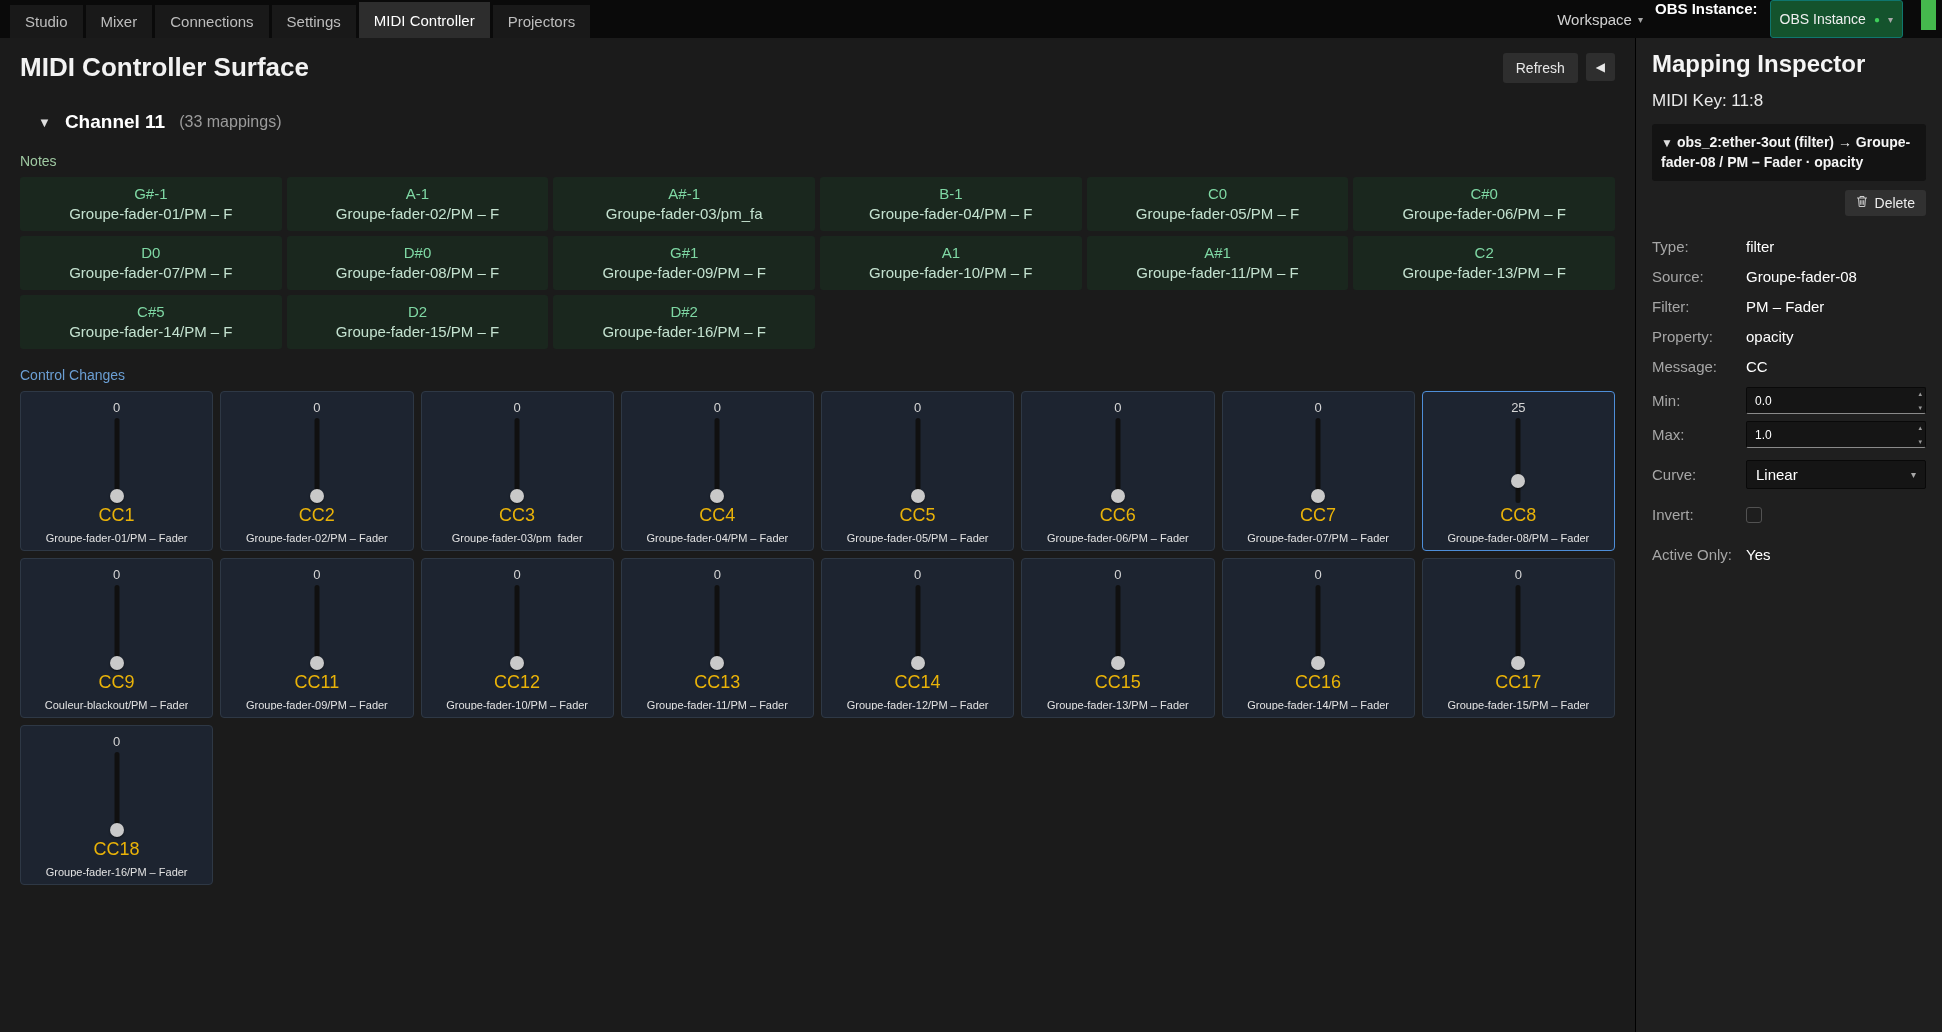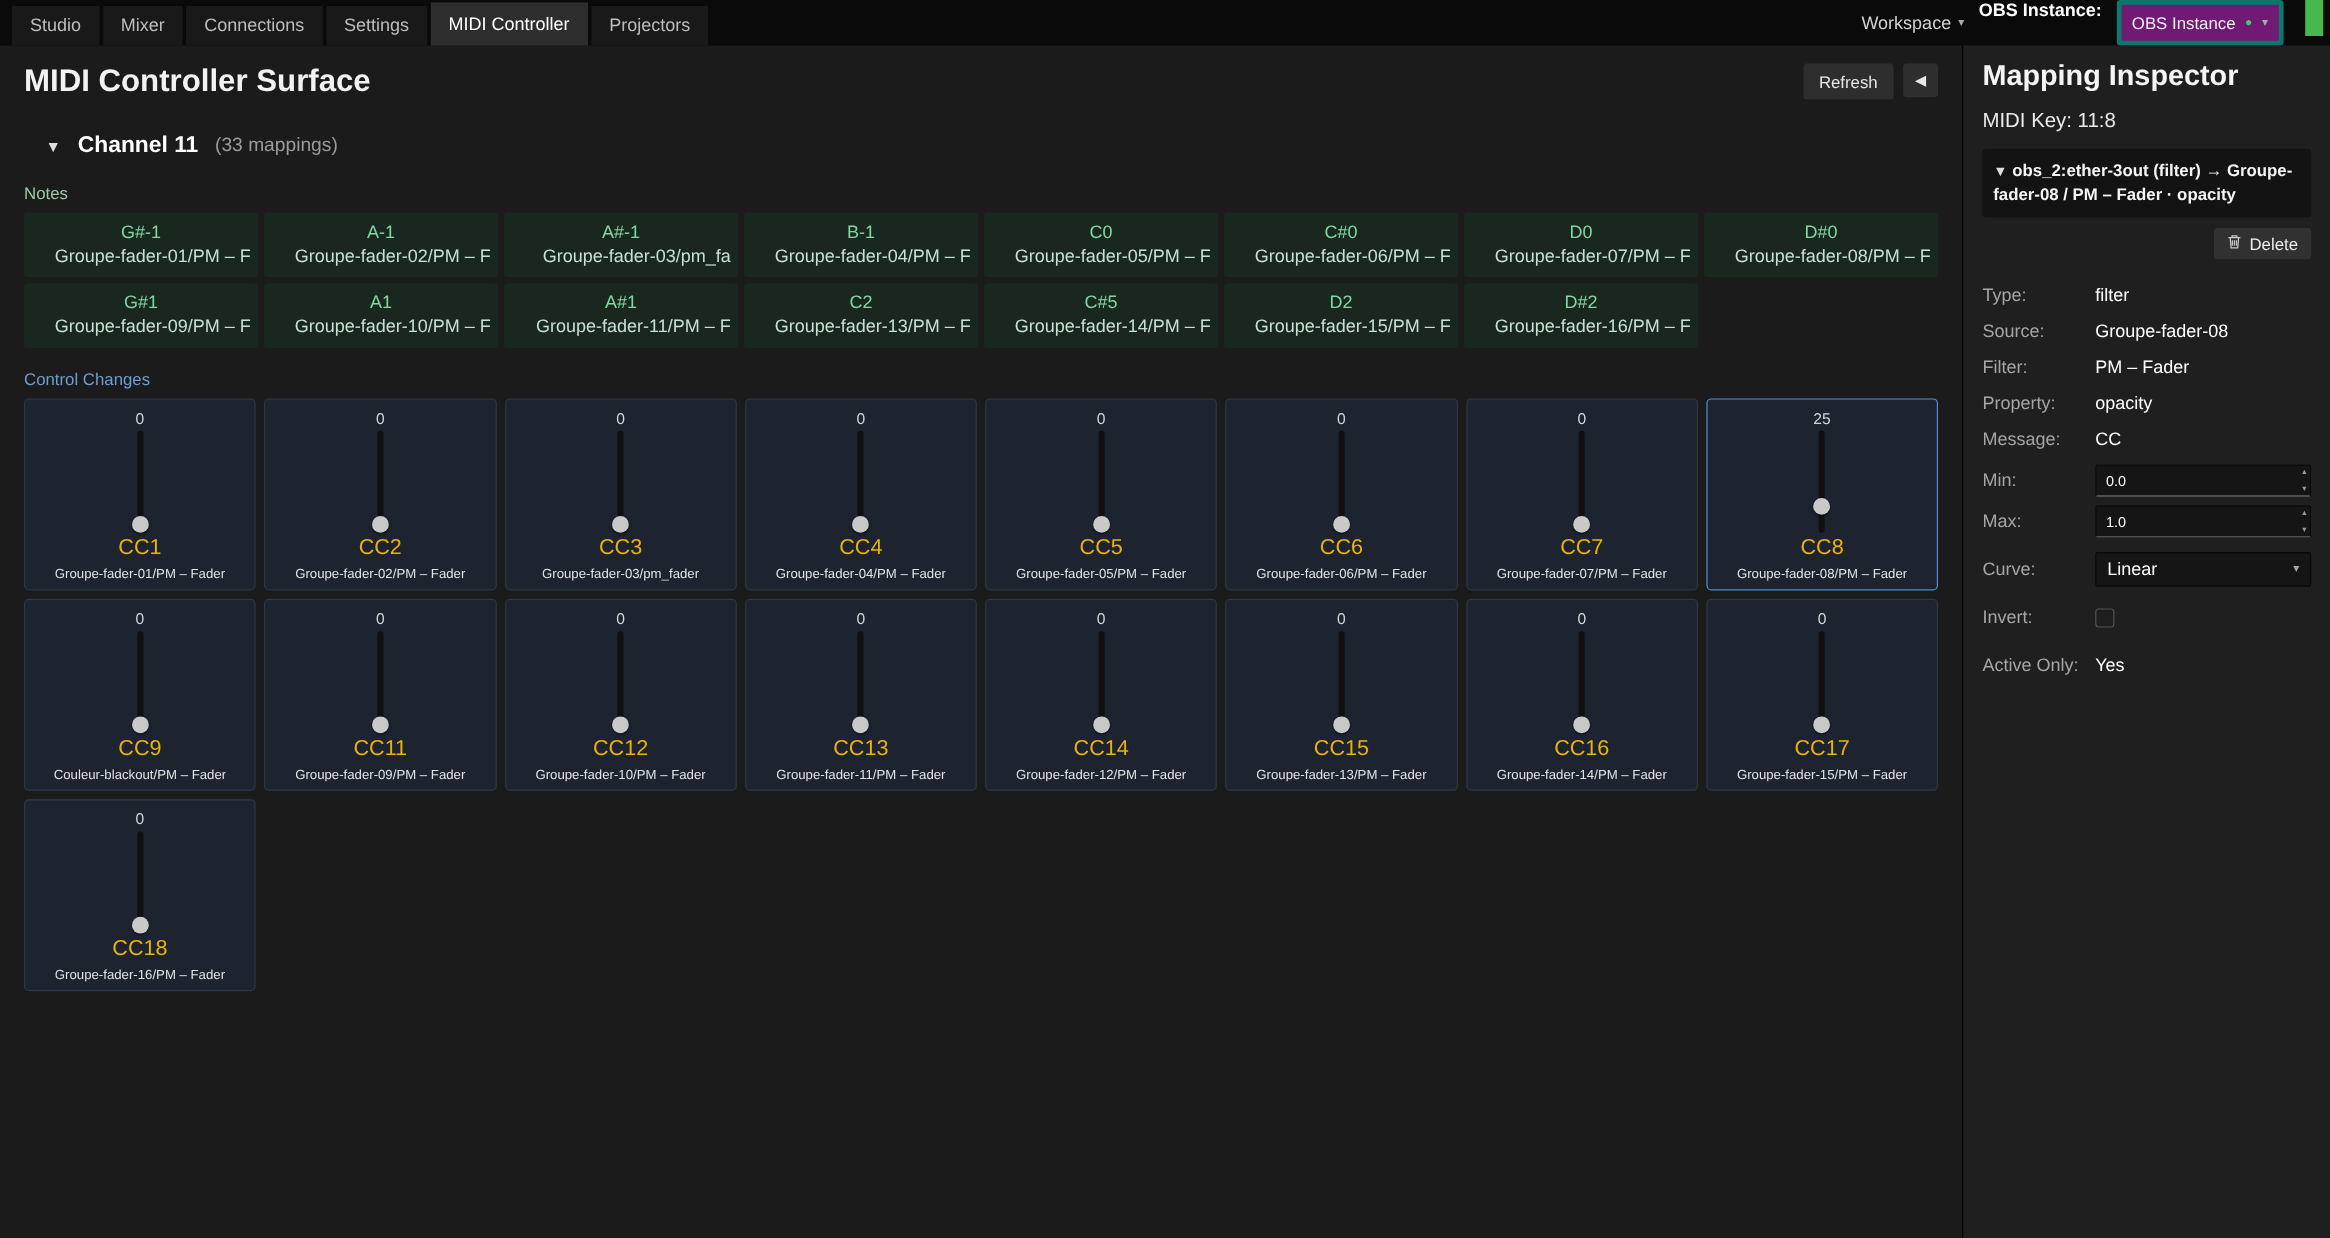--- a/index.html
+++ b/index.html
@@ -19,21 +19,21 @@
     padding:0 15px; font-size:15px; color:#bdbdbd; background:#191919;
     cursor:default; white-space:nowrap;
   }
   .tab.active { background:#2d2d2d; color:#ffffff; height:36px; }
   .topbar-right { margin-left:auto; display:flex; gap:12px; padding-right:4px; }
   .workspace { display:flex; align-items:center; gap:6px; color:#d2d2d2; font-size:15px; }
   .chev { color:#a8a8a8; font-size:10px; }
   .obs-label { color:#ffffff; font-size:15px; font-weight:bold; }
   .obs-select {
     display:flex; align-items:center; gap:8px;
-    background:#701a75; border:4px solid #0f766e; border-radius:3px;
+    background:#14532d; border:1px solid #0f766e; border-radius:3px;
     padding:4px 9px; font-size:14px; color:#efefef;
   }
   .obs-select .dot { color:#3ecf5a; font-size:10px; }
   .green-square { width:15px; height:30px; background:#45b94d; margin-left:6px; margin-right:2px; }
 
   
   .content { display:flex; height:calc(100% - 38px); }
   .surface { flex:1; padding:12px 20px; overflow:hidden; }
 
   .surface-header { display:flex; align-items:center; margin-top:2px; }
@@ -48,27 +48,27 @@
   .channel-header { margin:28px 0 0 18px; display:flex; align-items:center; gap:14px; }
   .tri { font-size:13px; color:#dedede; }
   .channel-name { font-size:19px; font-weight:bold; color:#ffffff; }
   .channel-count { font-size:16px; color:#9b9b9b; }
 
   .section-label { margin-top:20px; font-size:14px; }
   .notes-label { color:#9fc9a2; }
   .cc-label { color:#6b9fd4; margin-top:18px; }
 
   
-  .notes-grid { margin-top:8px; display:grid; grid-template-columns:repeat(8,1fr); gap:5px; }
+  .notes-grid { margin-top:8px; display:grid; grid-template-columns:repeat(6,1fr); gap:5px; }
   .note-card {
     background:#1a271e; border-radius:3px; padding:8px 6px 9px; text-align:center;
     cursor:default; overflow:hidden;
   }
   .note-name { color:#7fd8a4; font-size:15px; }
-  .note-target { color:#c4e2d0; font-size:15px; margin-top:3px; white-space:nowrap; overflow:hidden;text-align:right; }
+  .note-target { color:#c4e2d0; font-size:15px; margin-top:3px; white-space:nowrap; overflow:hidden; }
 
   
   .cc-grid { margin-top:8px; display:grid; grid-template-columns:repeat(8,1fr); gap:7px; }
   .cc-card {
     background:#1d2430; border:1px solid #2e3845; border-radius:4px;
     height:160px; padding:8px 6px 7px;
     display:flex; flex-direction:column; align-items:center;
   }
   .cc-card.selected { border-color:#4e8ed8; }
   .cc-value { font-size:13px; color:#d6d6d6; }

